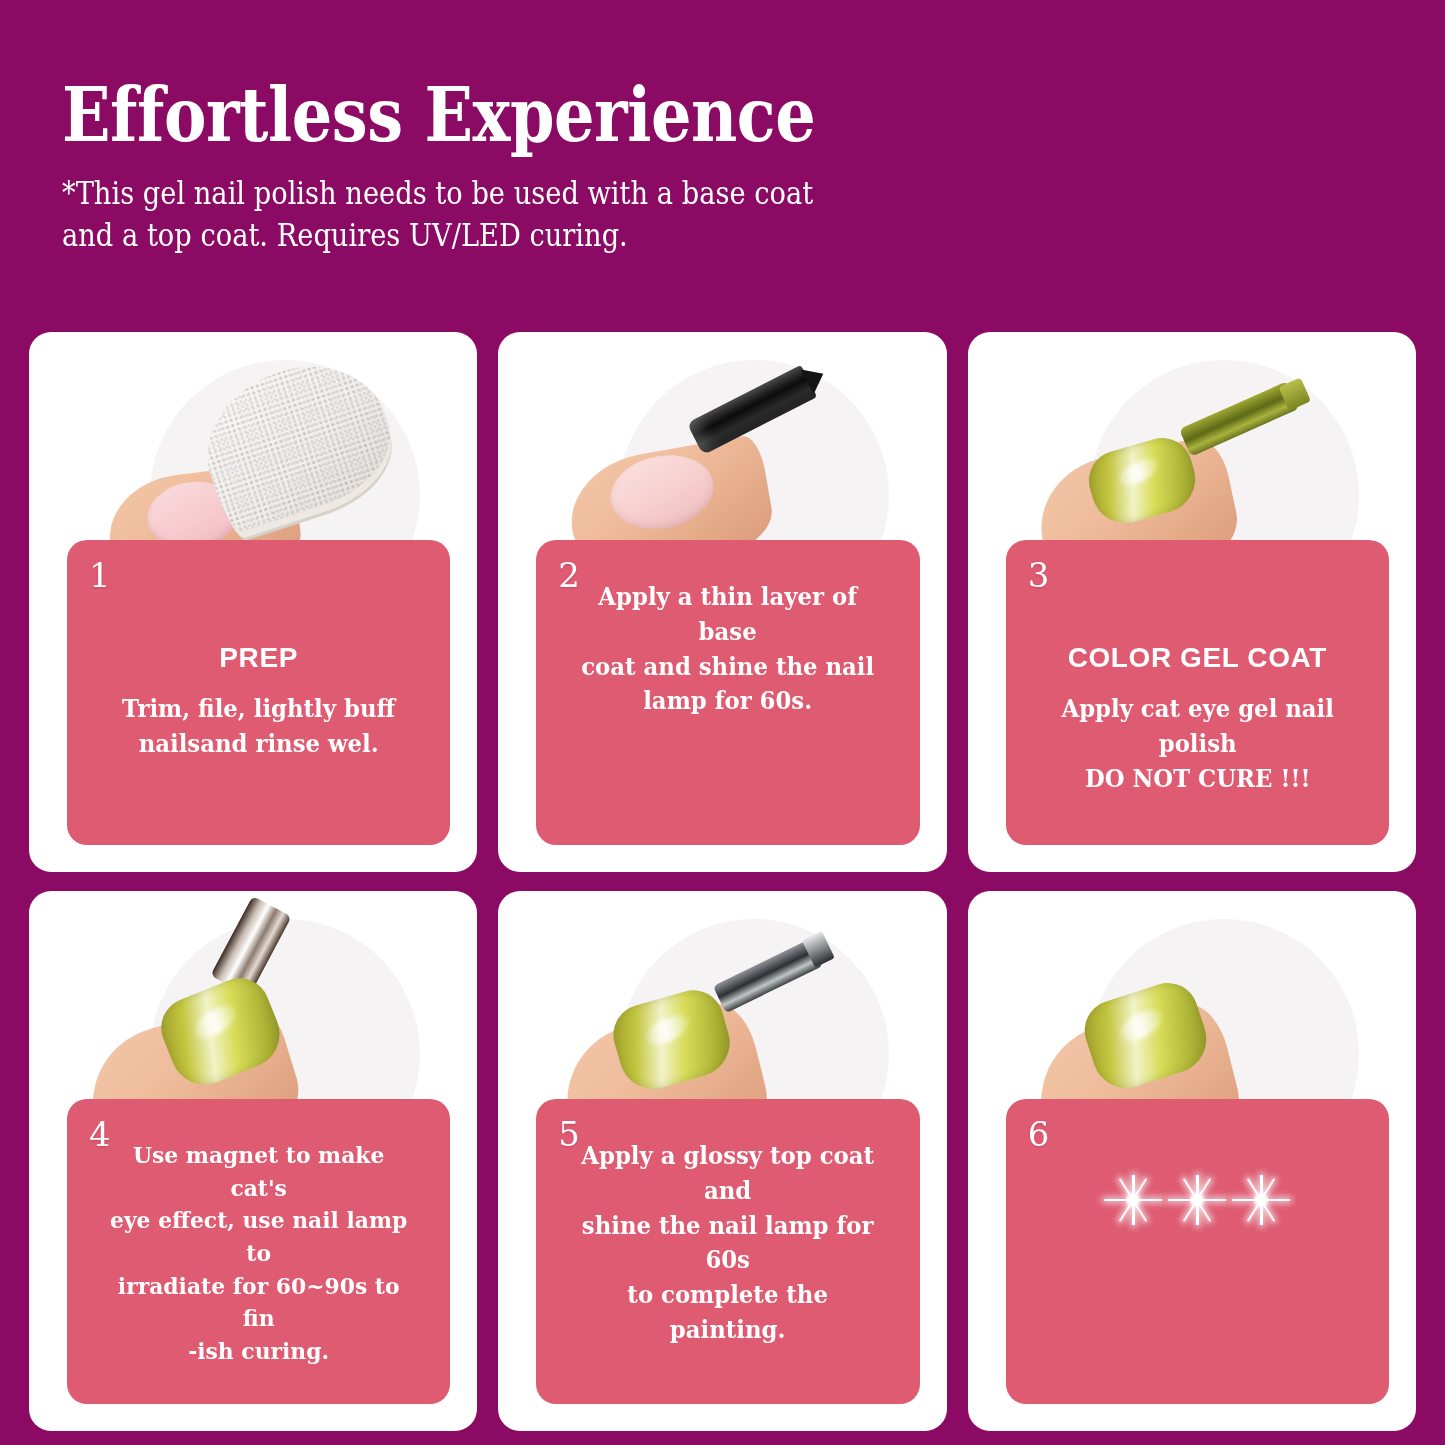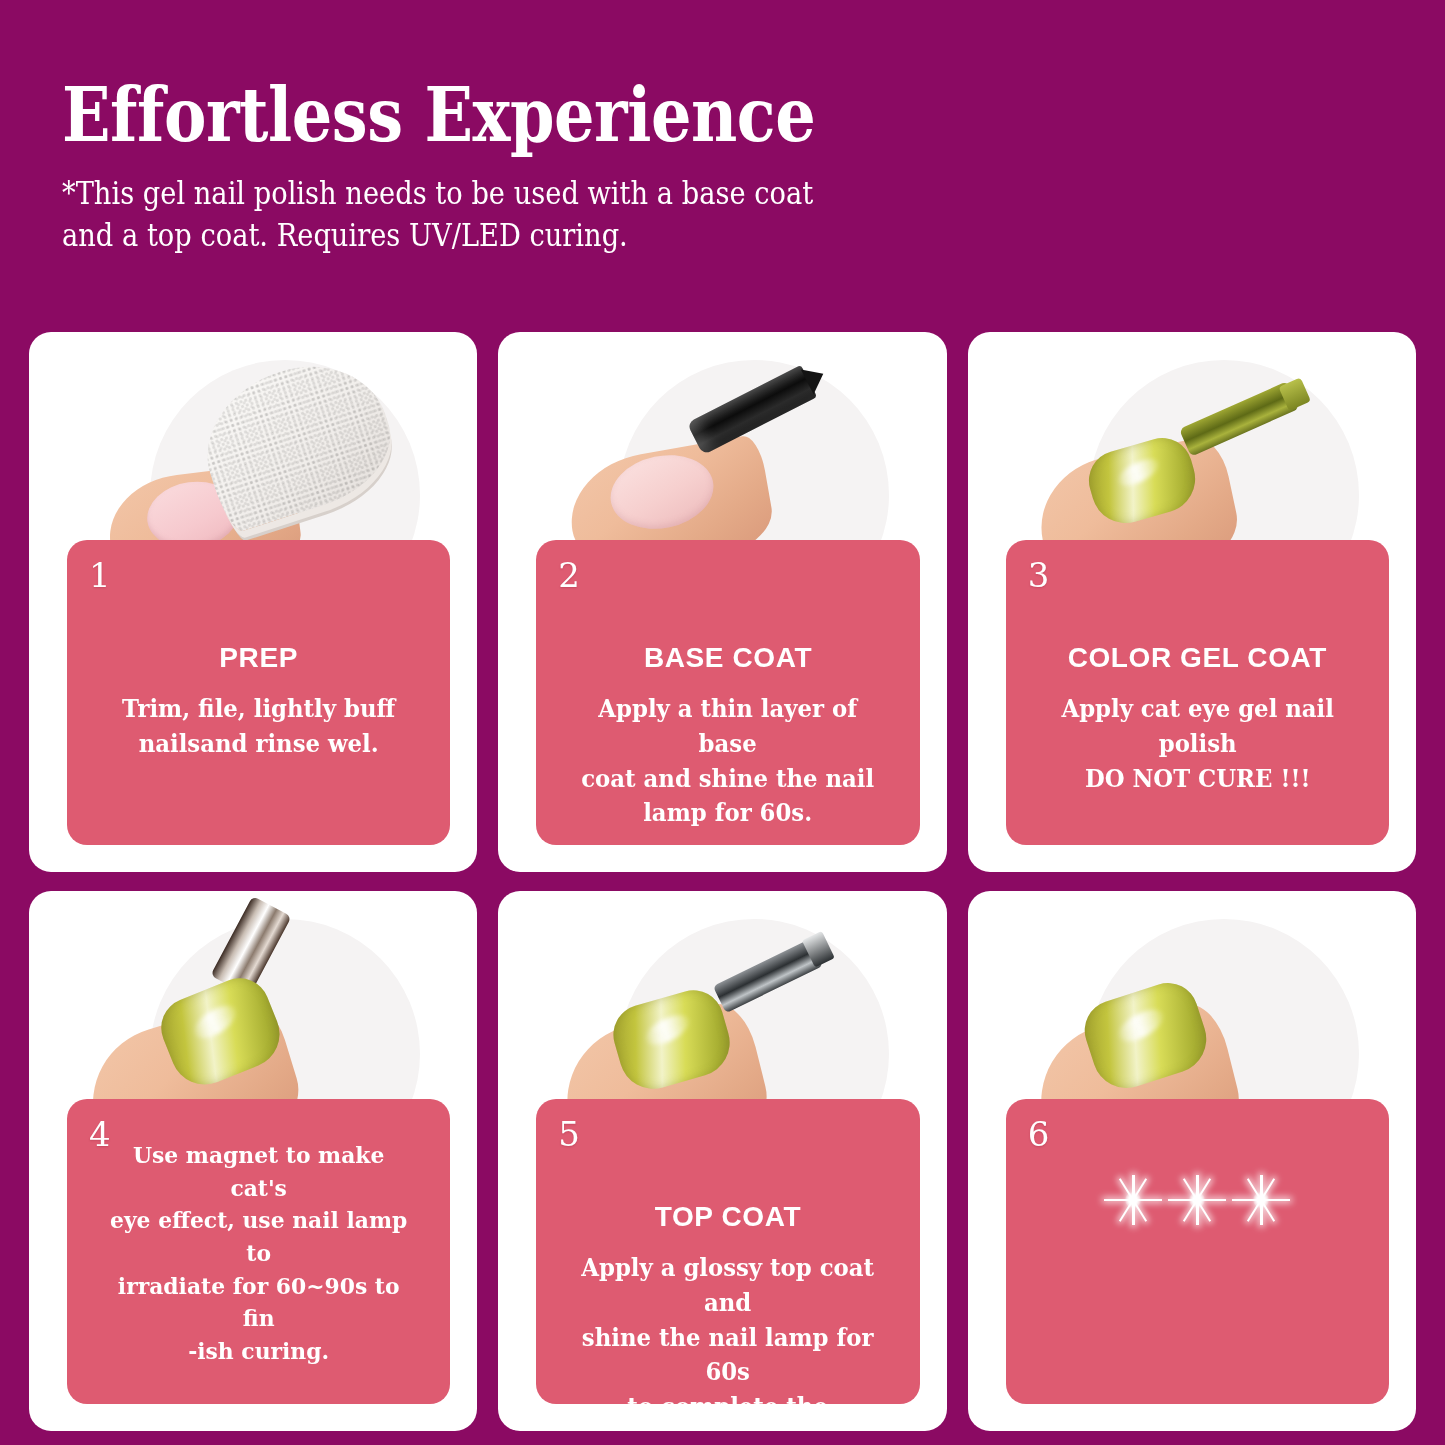--- a/index.html
+++ b/index.html
@@ -334,21 +334,20 @@
 
     <div class="card">
       <div class="photo">
         <div class="photo-circle"></div>
         <div class="finger c2-finger"></div>
         <div class="nailplate c2-nail"></div>
         <div class="brush-black"></div>
       </div>
       <div class="panel">
         <div class="step-num">2</div>
-        <div class="panel-head">BASE COAT</div>
         <div class="panel-body">Apply a thin layer of base
 coat and shine the nail
 lamp for 60s.</div>
       </div>
     </div>
 
     <div class="card">
       <div class="photo">
         <div class="photo-circle"></div>
         <div class="finger c3-finger"></div>
@@ -382,21 +381,20 @@
 
     <div class="card">
       <div class="photo">
         <div class="photo-circle"></div>
         <div class="finger c5-finger"></div>
         <div class="gelnail c5-nail"></div>
         <div class="brush-silver"></div>
       </div>
       <div class="panel">
         <div class="step-num">5</div>
-        <div class="panel-head">TOP COAT</div>
         <div class="panel-body">Apply a glossy top coat and
 shine the nail lamp for 60s
 to complete the painting.</div>
       </div>
     </div>
 
     <div class="card">
       <div class="photo">
         <div class="photo-circle"></div>
         <div class="finger c6-finger"></div>

